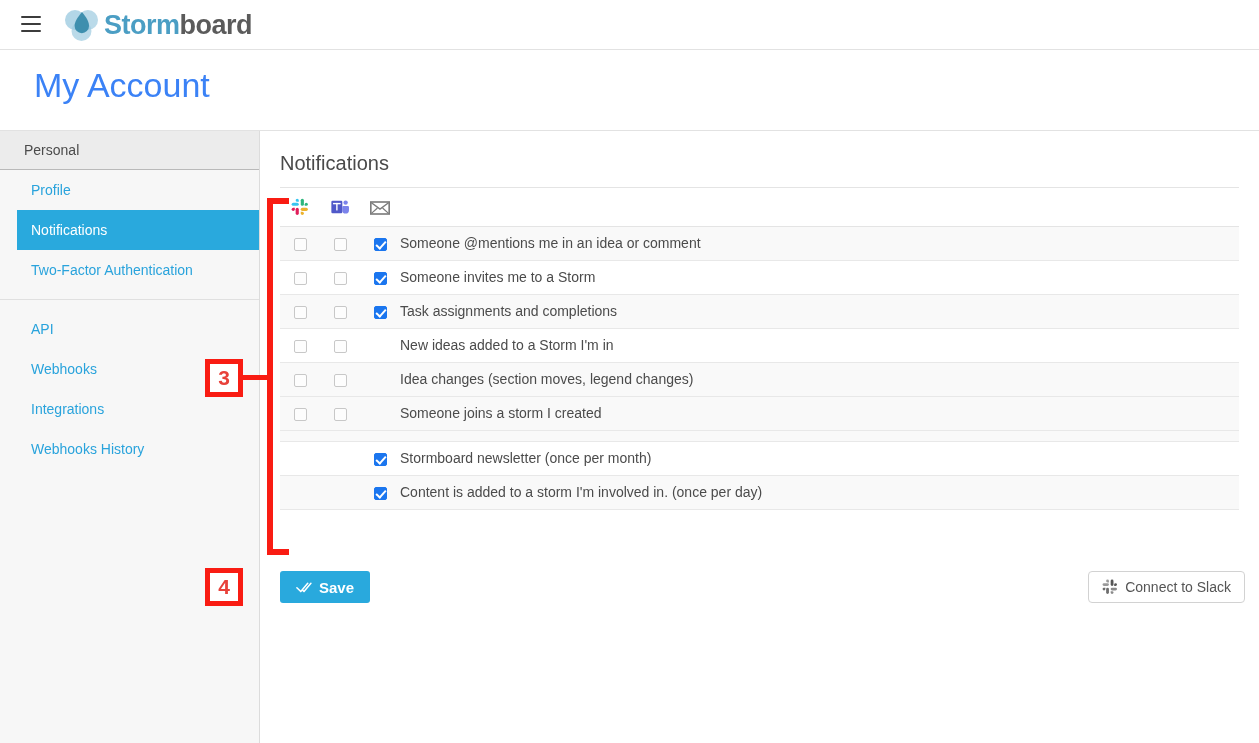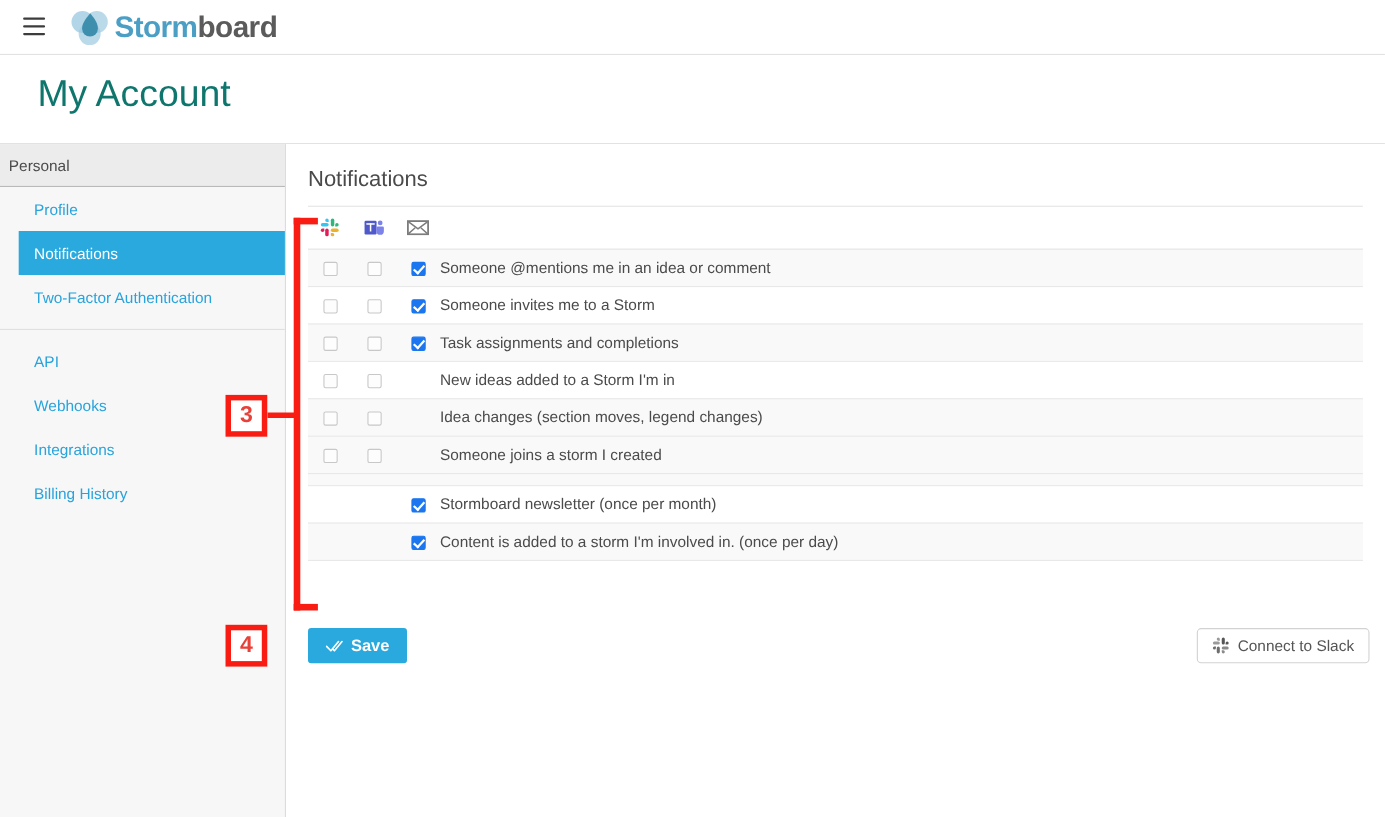--- a/index.html
+++ b/index.html
@@ -31,38 +31,38 @@
 
   .logo { position: absolute; left: 64px; top: 6px; height: 38px; display: flex; align-items: center; text-align: center; }
   .logo-mark { width: 36px; height: 34px; margin-right: 4px; }
   .logo-text { font-size: 27px; font-weight: bold; letter-spacing: -0.5px; line-height: 1; }
   .logo-text .storm { color: #4b9ec4; }
   .logo-text .board { color: #5b5b5b; }
 
   
   .page-title {
     position: absolute; left: 34px; top: 66px;
-    font-size: 34px; color: #0f766e; font-weight: normal;
+    font-size: 34px; color: #3b82f6; font-weight: normal;
     letter-spacing: 0px;
   }
   .title-rule {
     position: absolute; left: 0; top: 130px;
     width: 1259px; height: 1px; background: #e2e2e2;
   }
 
   
   .sidebar {
     position: absolute; left: 0; top: 131px;
     width: 260px; height: 612px;
     background: #f7f7f7;
     border-right: 1px solid #dcdcdc;
   }
   .sb-section {
     height: 39px; line-height: 39px;
-    padding-left: 8px;
+    padding-left: 24px;
     font-size: 14px; color: #4b4b4b;
     background: #ececec;
     border-bottom: 1px solid #b9b9b9;
   }
   .sb-item {
     height: 40px; line-height: 40px;
     padding-left: 14px;
     font-size: 14px; color: #29a3dc;
     cursor: pointer;
     background: transparent;
@@ -188,21 +188,21 @@
 <div class="sidebar">
   <div class="sb-section">Personal</div>
   <div id="sb-groups">
       <div class="sb-item"><span>Profile</span></div>
       <div class="sb-item active"><span>Notifications</span></div>
       <div class="sb-item"><span>Two-Factor Authentication</span></div>
       <div class="sb-divider"></div>
       <div class="sb-item"><span>API</span></div>
       <div class="sb-item"><span>Webhooks</span></div>
       <div class="sb-item"><span>Integrations</span></div>
-      <div class="sb-item"><span>Billing History</span></div>
+      <div class="sb-item"><span>Webhooks History</span></div>
     </div>
 </div>
 
 <div class="content">
   <div class="content-title">Notifications</div>
   <div class="content-rule"></div>
 
   <div class="ntable">
     <table>
       <thead>

